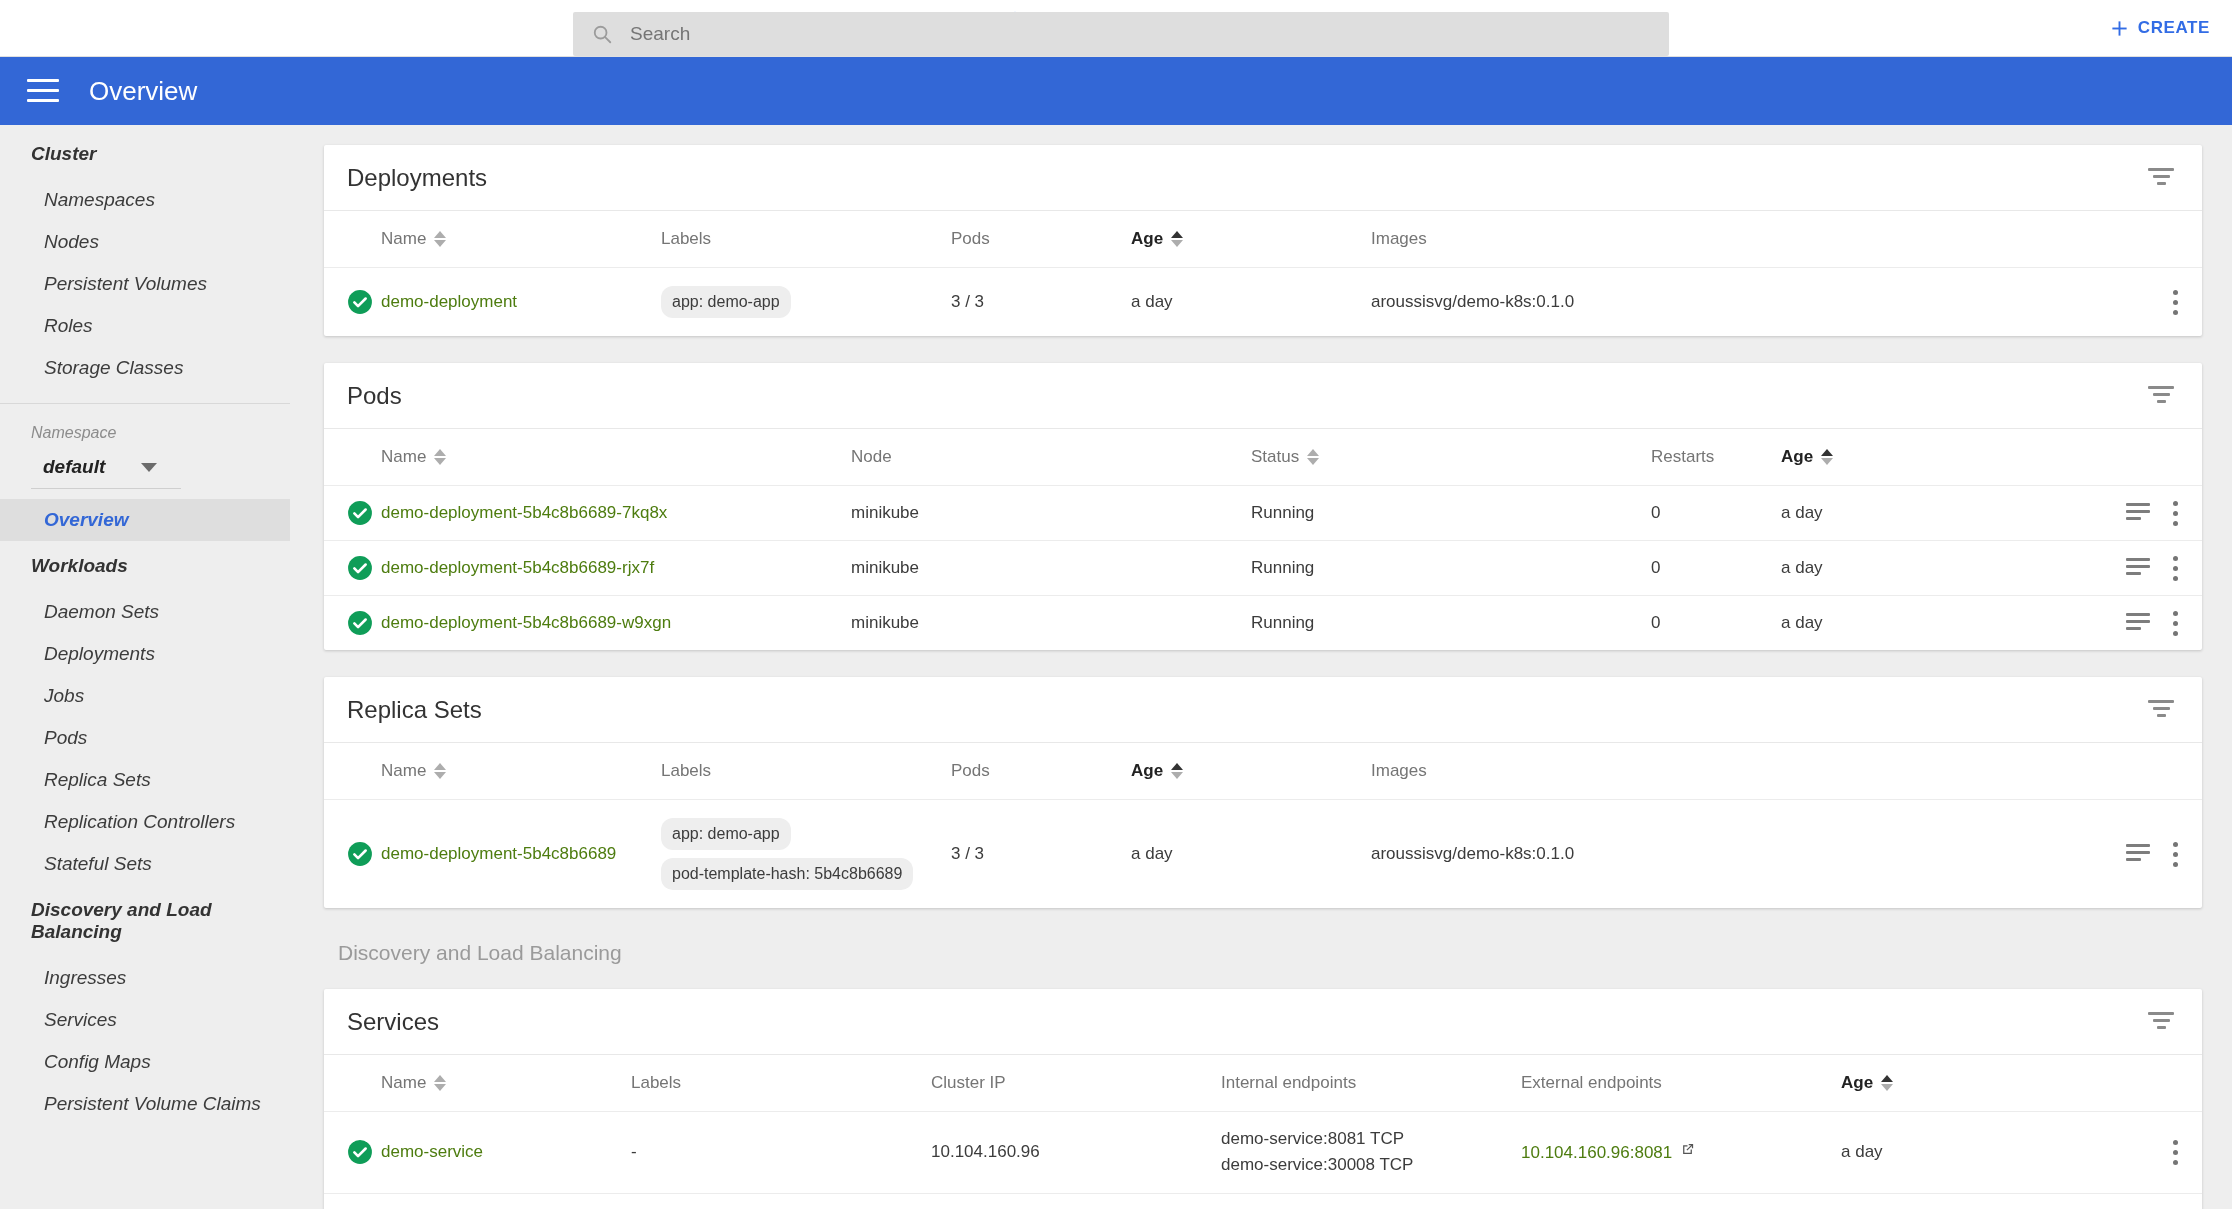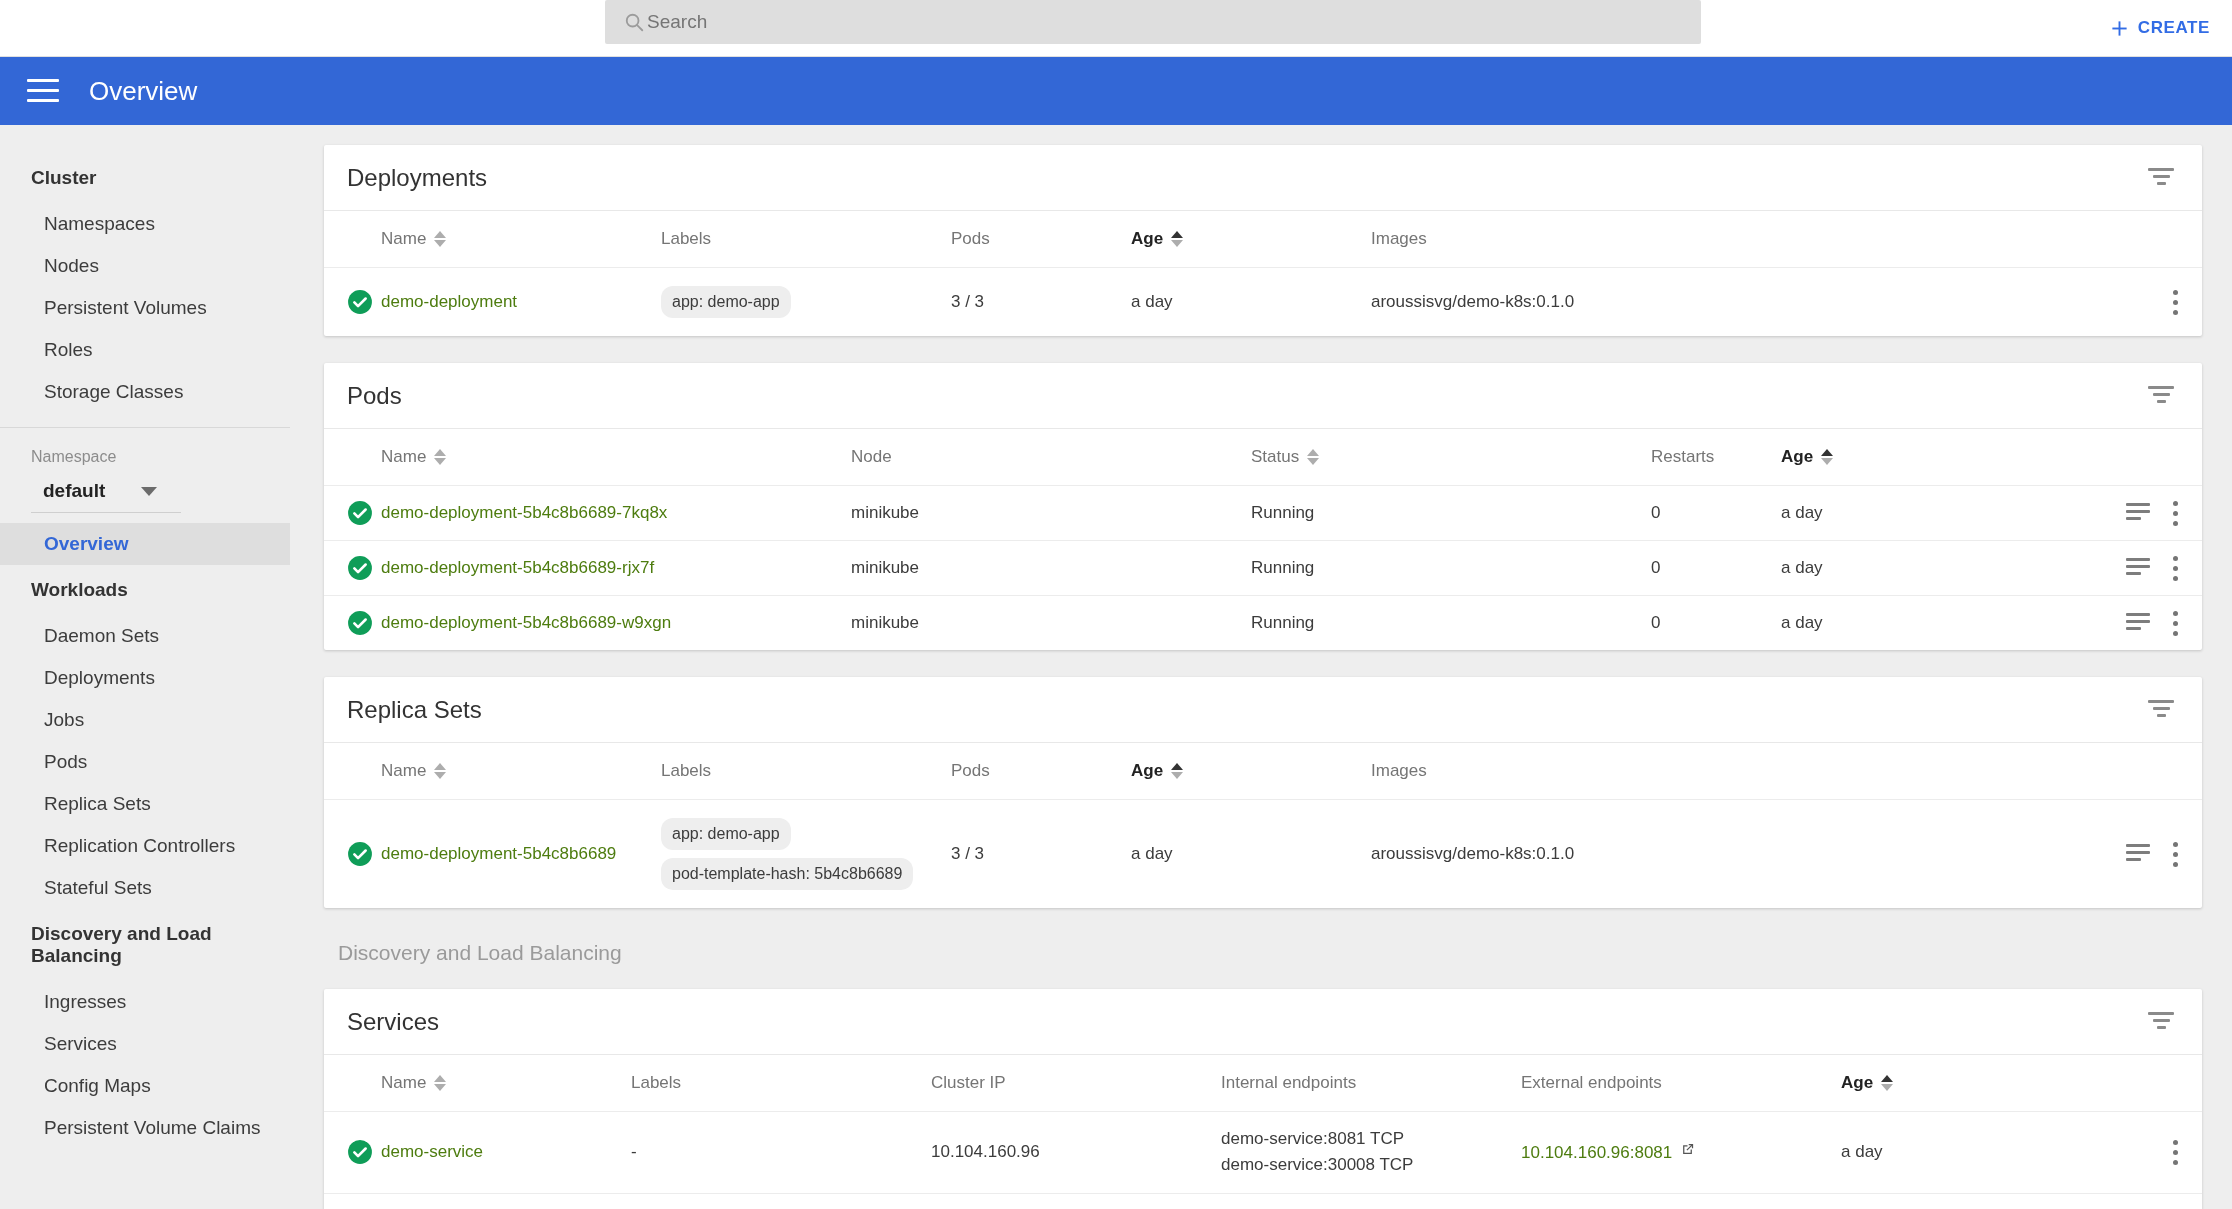--- a/index.html
+++ b/index.html
@@ -16,24 +16,24 @@
     display: flex; align-items: center;
     border-bottom: 1px solid #e0e0e0;
     position: relative;
     justify-content: center;
   }
   .brand { display: flex; align-items: center; gap: 16px; padding-left: 26px; width: 290px; }
   .k8s-logo { width: 36px; height: 36px; flex: none; }
   .brand-name { font-size: 27px; color: #326ce5; font-weight: 600; letter-spacing: .2px; }
 
   .search-wrap {
-    position: absolute; left: 573px; top: 0;
+    position: absolute; left: 573px; top: 12px;
     width: 1096px; height: 44px;
     background: #dedede; border-radius: 2px;
-    display: flex; align-items: center; padding: 0 18px; gap: 2px; margin-left: 32px;
+    display: flex; align-items: center; padding: 0 18px; gap: 17px;
   }
   .search-icon { width: 22px; height: 22px; flex: none; opacity: .55; }
   .search-input {
     border: none; background: transparent; outline: none;
     font-family: "Liberation Sans", sans-serif;
     font-size: 19px; color: #3a3a3a; width: 100%;
   }
   .search-input::placeholder { color: #757575; }
 
   .create-btn {
@@ -56,21 +56,21 @@
   }
   .hamburger span:last-child { margin-bottom: 0; }
   .bluebar-title { color: #fff; font-size: 26px; font-weight: 400; }
 
   
   .body-wrap { display: flex; height: calc(1209px - 57px - 68px); }
 
   
   .sidebar {
     width: 290px; flex: none; background: #eeeeee;
-    padding-top: 28px; overflow: hidden;
+    padding-top: 4px; overflow: hidden; font-style: italic;
   }
   .nav-group-title {
     font-size: 19px; font-weight: 700; color: #333;
     padding: 14px 0 14px 31px;
   }
   .nav-item {
     font-size: 19px; color: #3c3c3c;
     padding: 10px 0 10px 44px; cursor: pointer;
   }
   .nav-item.active { background: #dedede; color: #3367d6; font-weight: 600; }

